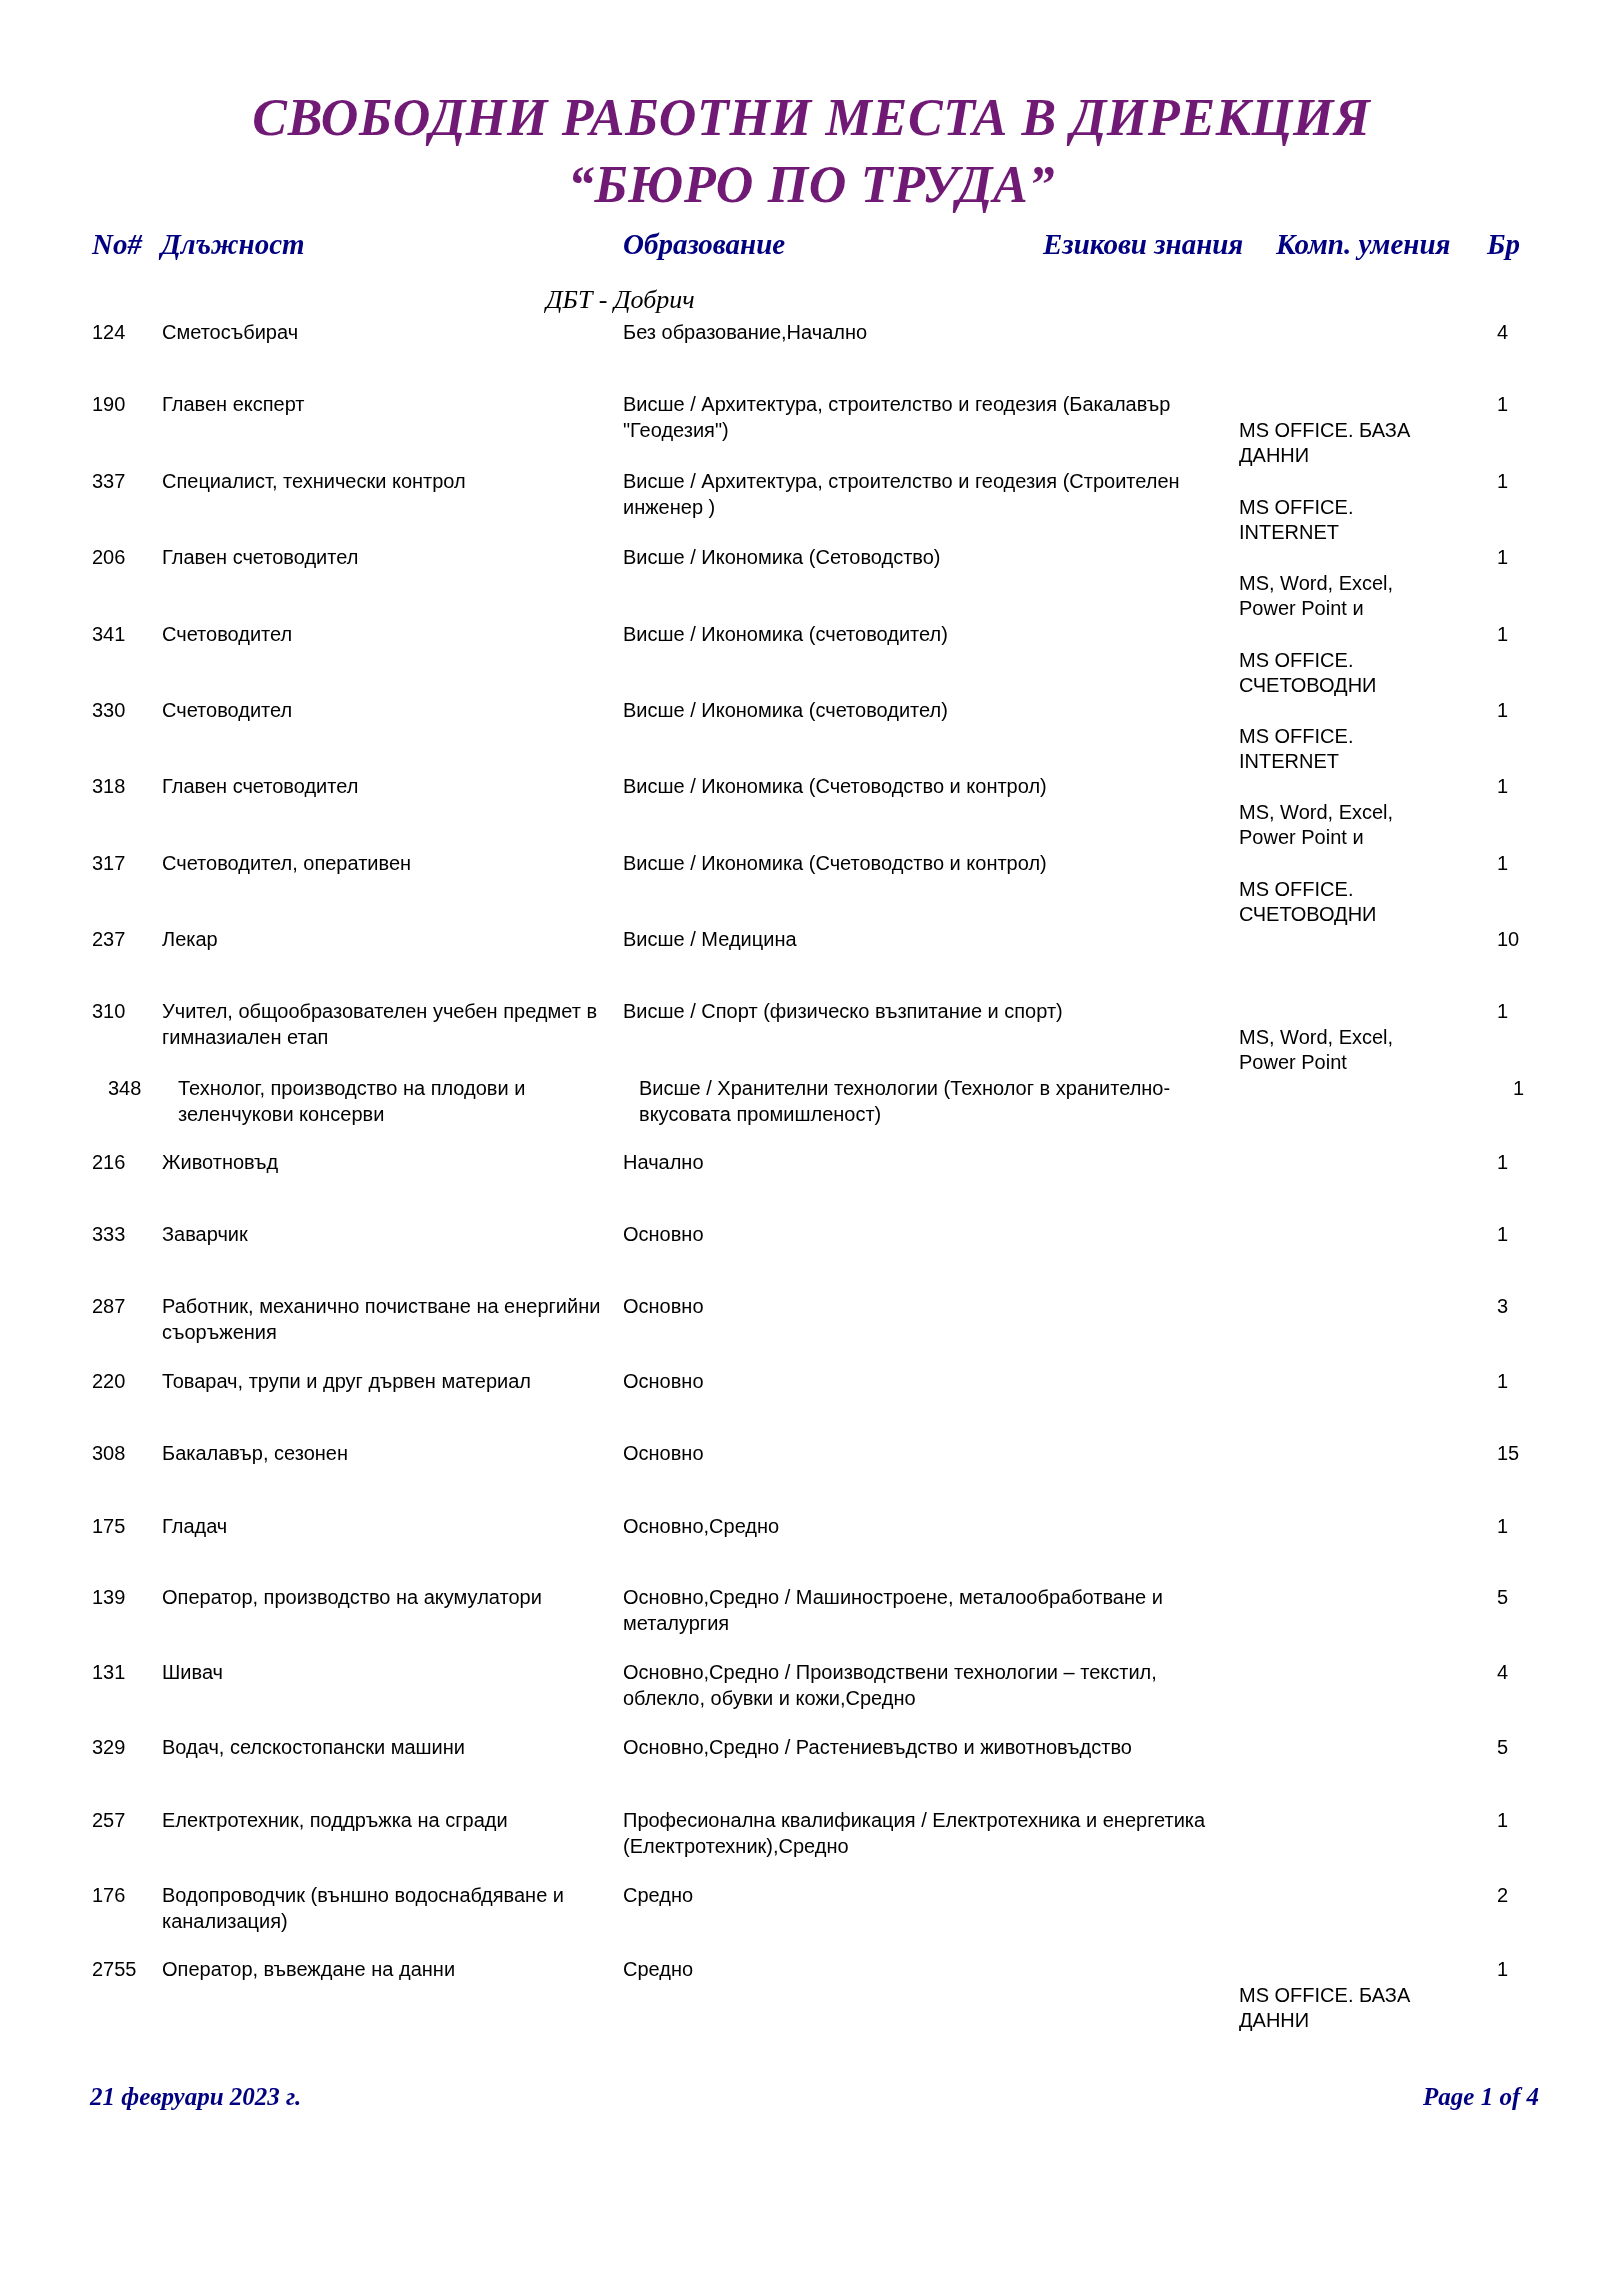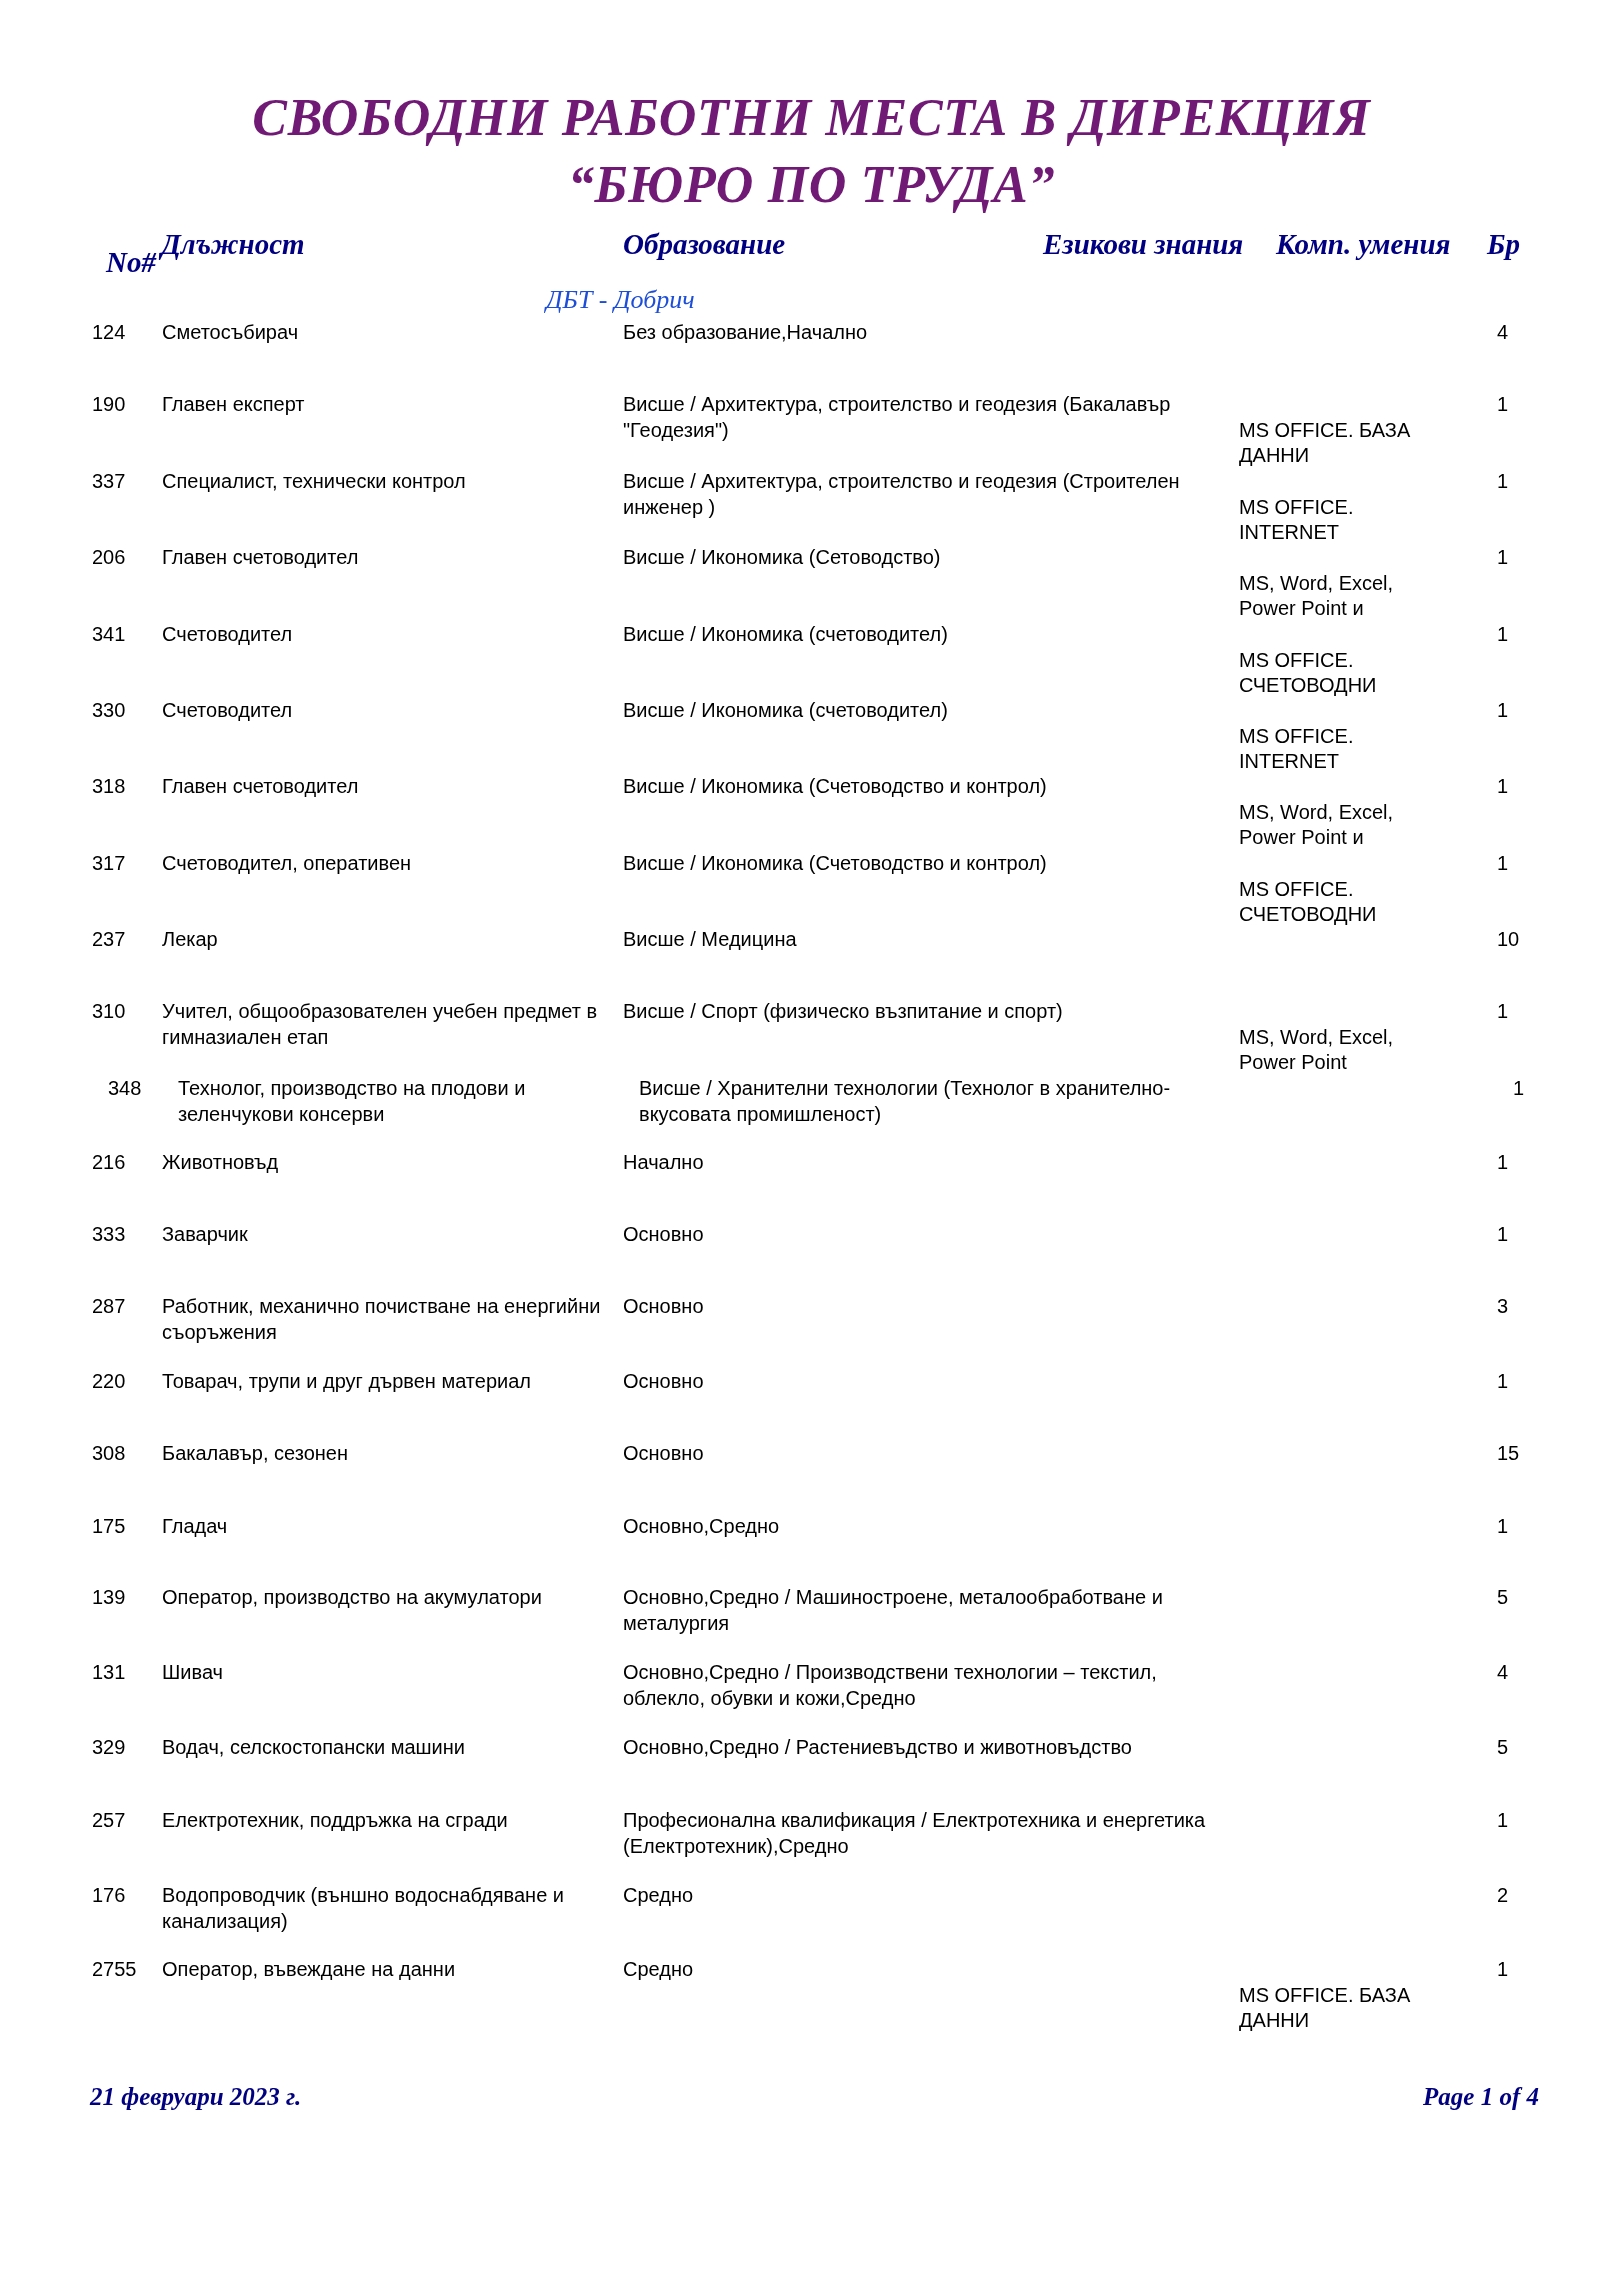--- a/index.html
+++ b/index.html
@@ -11,21 +11,21 @@
     color: #701a75; font-size: 52px; line-height: 63px; letter-spacing: 0.7px;
   }
   .hdr {
     position: absolute; top: 226px;
     font-family: "Liberation Serif", serif; font-style: italic; font-weight: bold;
     color: #000080; font-size: 29px; line-height: 37px; white-space: nowrap;
   }
   .section {
     position: absolute; left: 546px; top: 283px;
     font-family: "Liberation Serif", serif; font-style: italic;
-    color: #1d4ed8; font-size: 26px; line-height: 33px; white-space: nowrap;
+    color: #000000; font-size: 26px; line-height: 33px; white-space: nowrap;
   }
   .row { position: absolute; left: 0; width: 1623px; height: 72px; }
   .cell {
     position: absolute; top: 0;
     font-family: "Liberation Sans", sans-serif; color: #000;
     font-size: 20px; line-height: 25.5px;
   }
   .c-no { left: 92px; width: 65px; }
   .c-pos { left: 162px; width: 452px; }
   .c-edu { left: 623px; width: 589px; }
@@ -38,21 +38,21 @@
   }
 </style>
 </head>
 <body>
 
 <div class="page">
   <div class="title" style="top:86px;">СВОБОДНИ РАБОТНИ МЕСТА В ДИРЕКЦИЯ</div>
   <div class="title" style="top:153px;">“БЮРО ПО ТРУДА”</div>
 
   <div>
-    <div class="hdr" style="left:106px;margin-top:18px;">No#</div>
+    <div class="hdr" style="left:92px;">No#</div>
     <div class="hdr" style="left:161px;">Длъжност</div>
     <div class="hdr" style="left:623px;">Образование</div>
     <div class="hdr" style="left:1043px;">Езикови знания</div>
     <div class="hdr" style="left:1276px;">Комп. умения</div>
     <div class="hdr" style="left:1487px;">Бр</div>
   </div>
 
   <div class="section">ДБТ - Добрич</div>
 
   <div id="rows">

